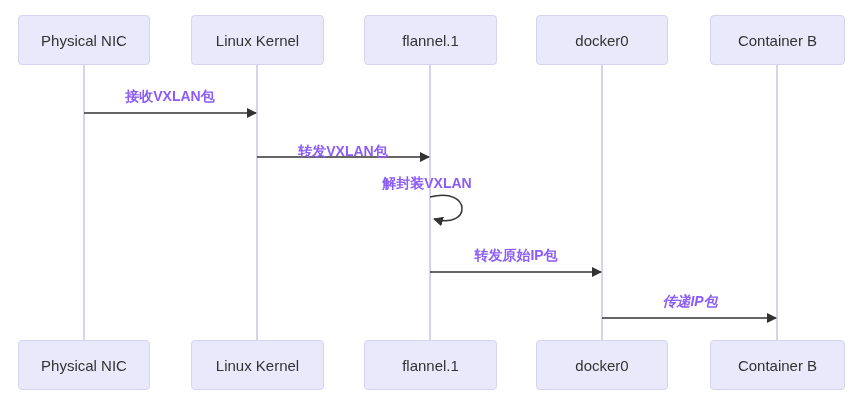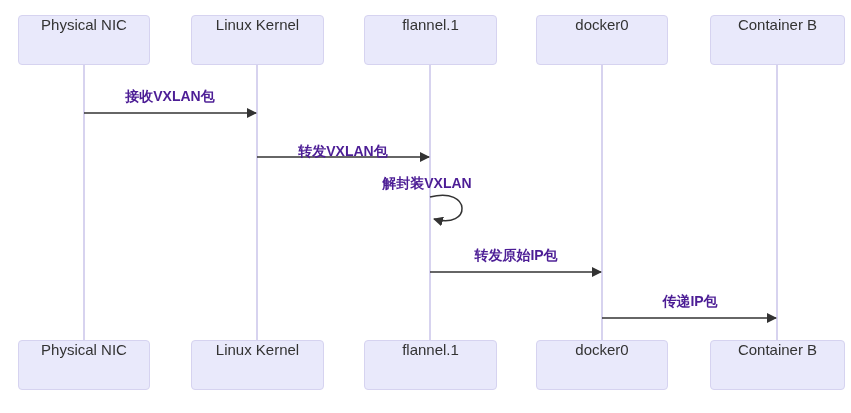--- a/index.html
+++ b/index.html
@@ -16,32 +16,32 @@
     left: 0; top: 0;
     width: 851px; height: 413px;
   }
   .actor-box {
     position: absolute;
     height: 50px;
     background: #e9e9fb;
     border: 1px solid #d6d3f0;
     border-radius: 4px;
     display: flex;
-    align-items: flex-start;
+    align-items: center;
     justify-content: center;
     font-size: 15px;
     color: #333333;
     box-sizing: border-box;
   }
   .msg-label {
     position: absolute;
     transform: translateX(-50%);
     font-size: 14px;
     font-weight: bold;
-    color: #4c1d95;
+    color: #8b5cf6;
     white-space: nowrap;
     line-height: 18px;
   }
 </style>
 </head>
 <body>
 
 <div class="diagram">
 
   <svg class="wires" viewBox="0 0 851 413">
@@ -93,15 +93,15 @@
     <span>docker0</span>
   </div>
   <div class="actor-box" style="left:710px; top:340px; width:135px;">
     <span>Container B</span>
   </div>
 
   <div class="msg-label" style="left:170px; top:87px;">接收VXLAN包</div>
   <div class="msg-label" style="left:343px; top:142px;">转发VXLAN包</div>
   <div class="msg-label" style="left:516px; top:246px;">转发原始IP包</div>
   <div class="msg-label" style="left:427px; top:174px;">解封装VXLAN</div>
-  <div class="msg-label" style="left:690px; top:292px;">传递IP包</div>
+  <div class="msg-label" style="left:690px; top:292px;font-style:italic;">传递IP包</div>
 
 </div>
 
 </body></html>

